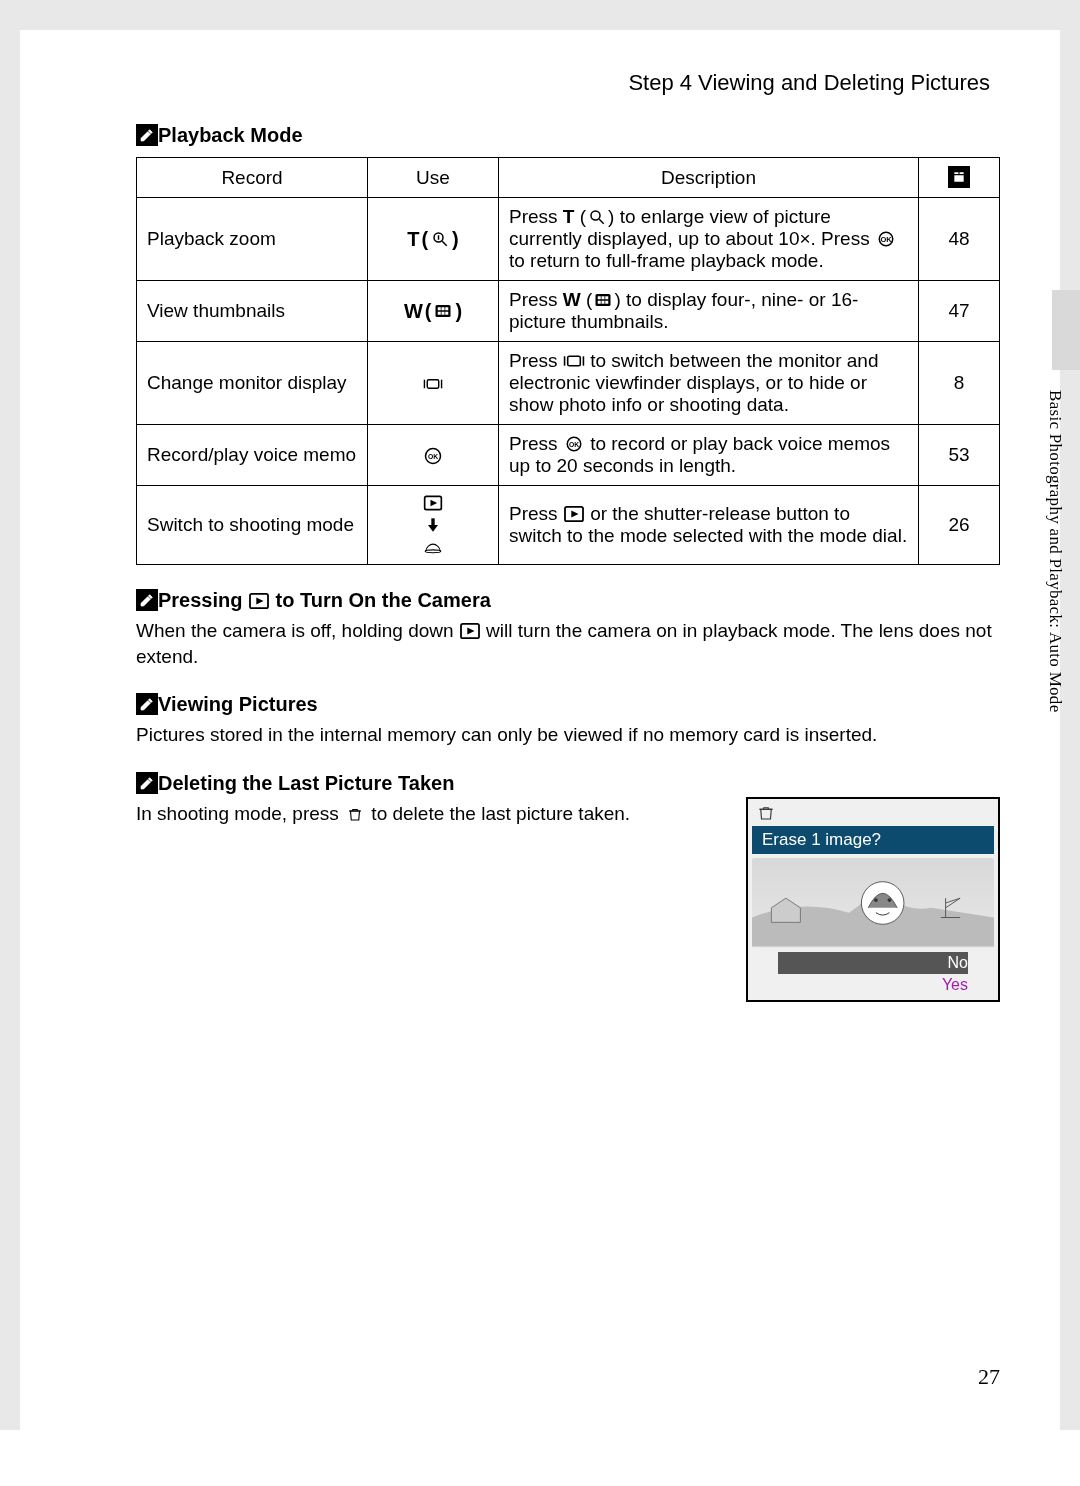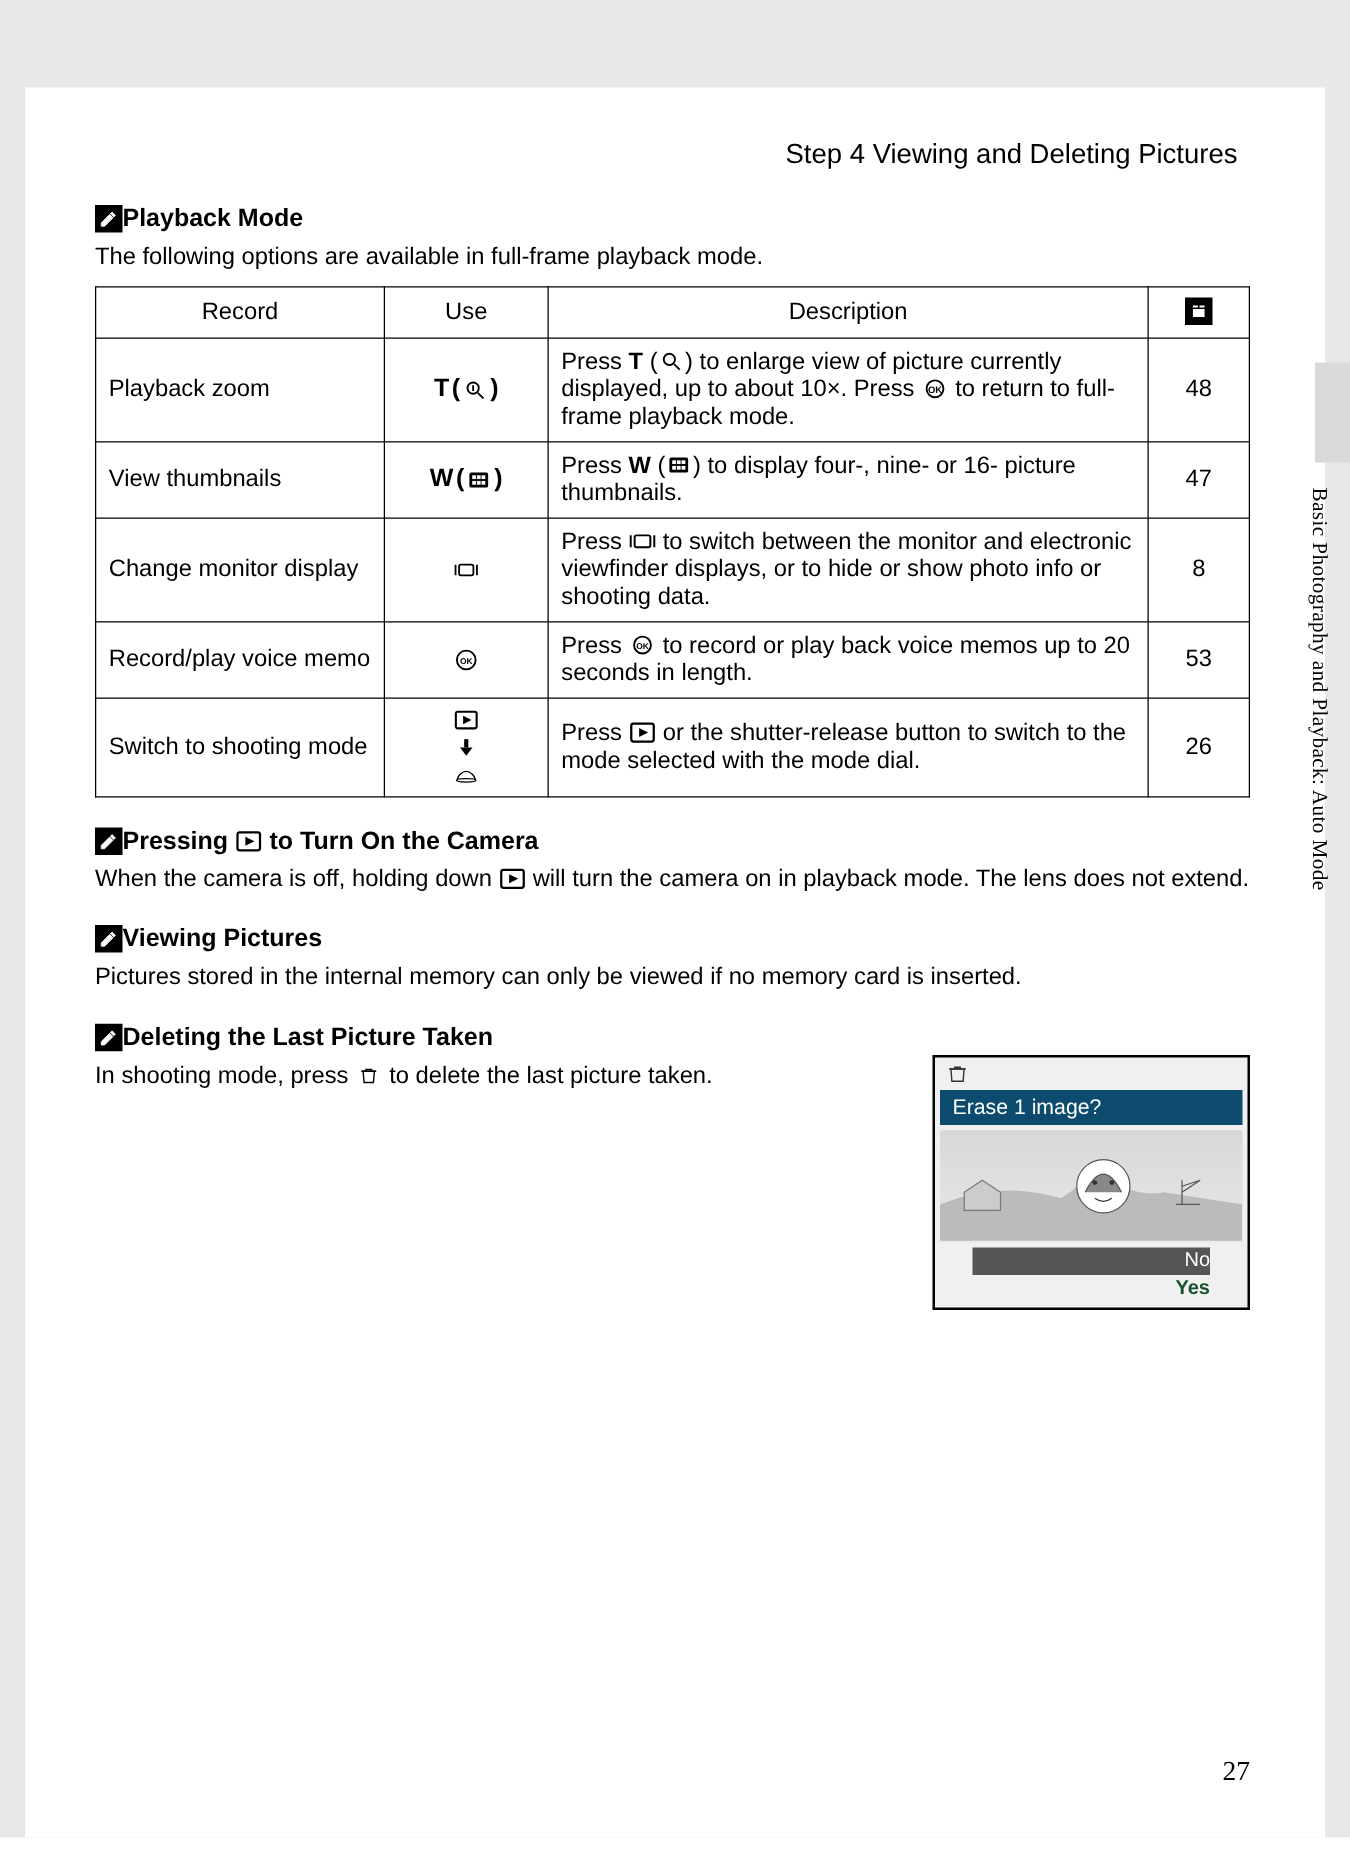--- a/index.html
+++ b/index.html
@@ -12,25 +12,24 @@
     height: 1486px;
     position: relative;
     box-sizing: border-box;
   }
   .page-outer {
     padding: 30px 20px 0 20px;
     background: #e8e8e8;
   }
   .page {
     background: #fff;
-    padding: 40px 60px 40px 56px;
+    padding: 40px 60px 40px 116px;
     min-height: 1400px;
     position: relative;
     box-sizing: border-box;
-    margin-top: 40px;
   }
   .step-title {
     text-align: right;
     font-size: 22px;
     margin-bottom: 28px;
     padding-right: 10px;
   }
   .note-heading {
     display: flex;
     align-items: flex-start;
@@ -137,22 +136,21 @@
   .erase-btn {
     text-align: right;
     margin: 0 30px;
     padding: 2px 0;
   }
   .erase-btn.sel {
     background: #555;
     color: #fff;
   }
   .erase-btn.unsel {
-    color: #14532d;
-    font-weight: bold;
+    color: #a21caf;
   }
   .manual-icon {
     width:22px; height:22px; background:#000; display:inline-flex; align-items:center; justify-content:center;
   }
   .manual-icon svg { width:14px; height:14px; fill:#fff;}
 </style>
 </head>
 <body>
 
 <div class="page-outer">
@@ -161,21 +159,20 @@
   <div class="step-title">Step 4 Viewing and Deleting Pictures</div>
 
   <div class="note-heading">
     <span class="pencil-icon">
       <svg viewBox="0 0 24 24">
             <path d="M3 17l10-10 4 4L7 21H3v-4zM14 6l2-2 4 4-2 2-4-4z"></path>
           </svg>
     </span>
     <span>Playback Mode</span>
   </div>
-  <div class="bodytext">The following options are available in full-frame playback mode.</div>
 
   <table class="opts">
     <tbody>
           <tr>
       <th class="c-opt">Record</th>
       <th class="c-use">Use</th>
       <th>Description</th>
       <th class="c-page">
         <span class="manual-icon">
           <svg viewBox="0 0 24 24">

